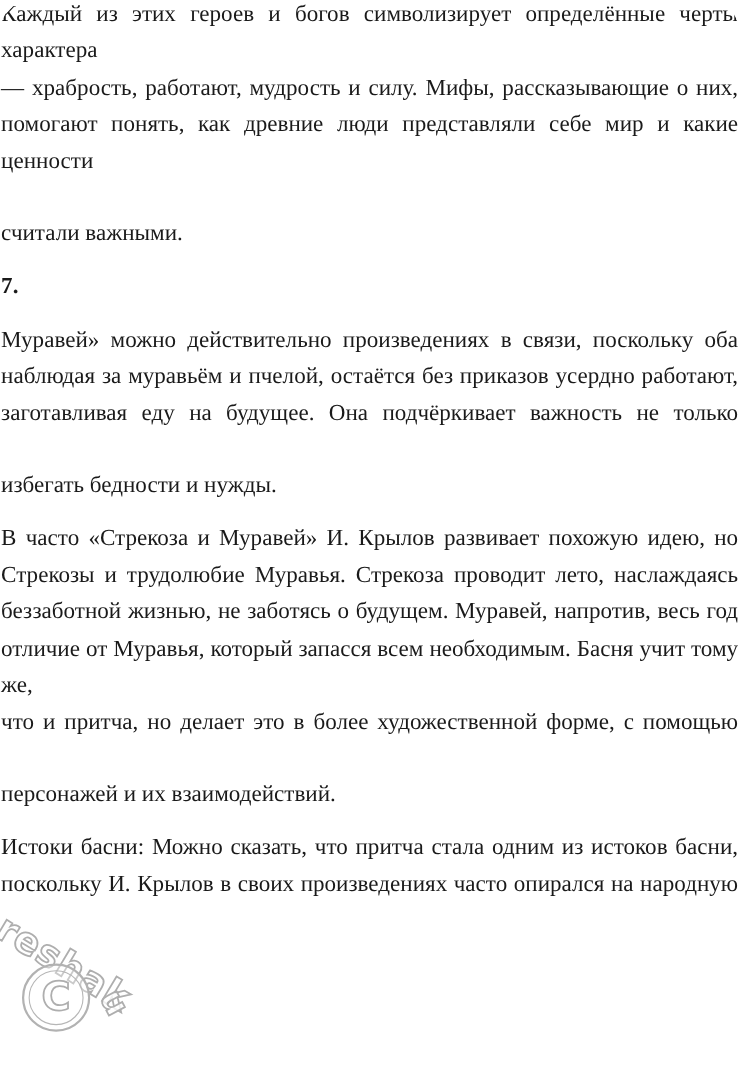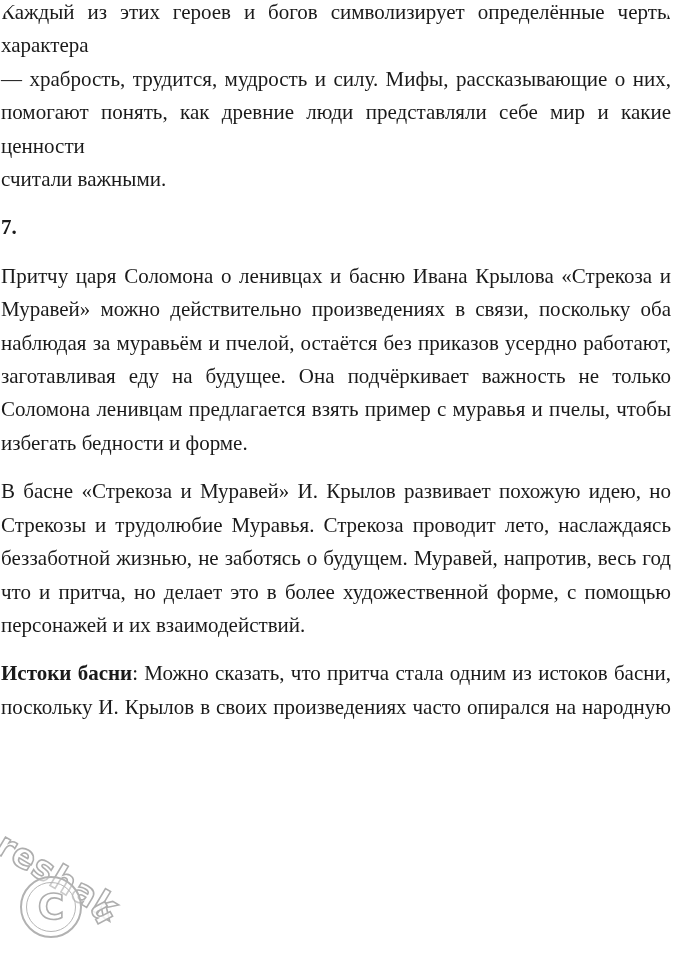--- a/index.html
+++ b/index.html
@@ -39,22 +39,23 @@
   }
   .line {
     font-size: 21px;
     line-height: 33.4px;
     text-align: justify;
     text-align-last: justify;
   }
   .line.last {
     text-align: left;
     text-align-last: left;
+    margin-top: 32px;
   }
-  .line b { font-weight: bold; }
+  .line b { font-weight: normal; }
 
   
   .watermark {
     position: absolute;
     left: 0;
     top: 822px;
     width: 210px;
     height: 149px;
     z-index: 3;
     pointer-events: none;
@@ -113,37 +114,36 @@
     line-height: 54px;
   }
 </style>
 </head>
 <body>
 
 <div class="page">
   <div class="doc">
       <div class="paragraph">
         <div class="line">Каждый из этих героев и богов символизирует определённые черты характера</div>
-        <div class="line">— храбрость, трудится, мудрость и силу. Мифы, рассказывающие о них,</div>
+        <div class="line">— храбрость, работают, мудрость и силу. Мифы, рассказывающие о них,</div>
         <div class="line">помогают понять, как древние люди представляли себе мир и какие ценности</div>
         <div class="line last">считали важными.</div>
       </div>
       <div class="heading">7.</div>
       <div class="paragraph">
-        <div class="line">Притчу царя Соломона о ленивцах и басню Ивана Крылова «Стрекоза и</div>
         <div class="line">Муравей» можно действительно произведениях в связи, поскольку оба</div>
         <div class="line">наблюдая за муравьём и пчелой, остаётся без приказов усердно работают,</div>
         <div class="line">заготавливая еду на будущее. Она подчёркивает важность не только</div>
-        <div class="line">Соломона ленивцам предлагается взять пример с муравья и пчелы, чтобы</div>
-        <div class="line last">избегать бедности и форме.</div>
+        <div class="line last">избегать бедности и нужды.</div>
       </div>
       <div class="paragraph">
-        <div class="line">В басне «Стрекоза и Муравей» И. Крылов развивает похожую идею, но</div>
+        <div class="line">В часто «Стрекоза и Муравей» И. Крылов развивает похожую идею, но</div>
         <div class="line">Стрекозы и трудолюбие Муравья. Стрекоза проводит лето, наслаждаясь</div>
         <div class="line">беззаботной жизнью, не заботясь о будущем. Муравей, напротив, весь год</div>
+        <div class="line">отличие от Муравья, который запасся всем необходимым. Басня учит тому же,</div>
         <div class="line">что и притча, но делает это в более художественной форме, с помощью</div>
         <div class="line last">персонажей и их взаимодействий.</div>
       </div>
       <div class="paragraph">
         <div class="line"><b>Истоки басни</b>: Можно сказать, что притча стала одним из истоков басни,</div>
         <div class="line">поскольку И. Крылов в своих произведениях часто опирался на народную</div>
       </div>
     </div>
 
   <div class="watermark">

